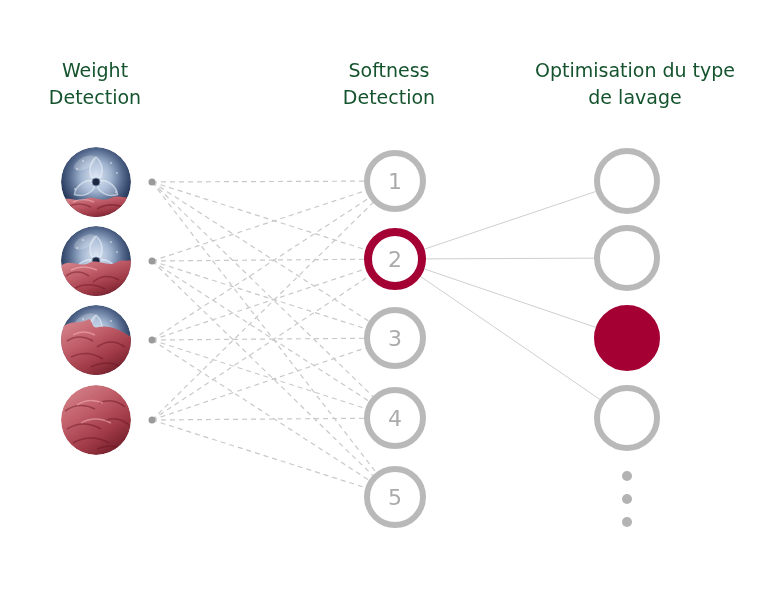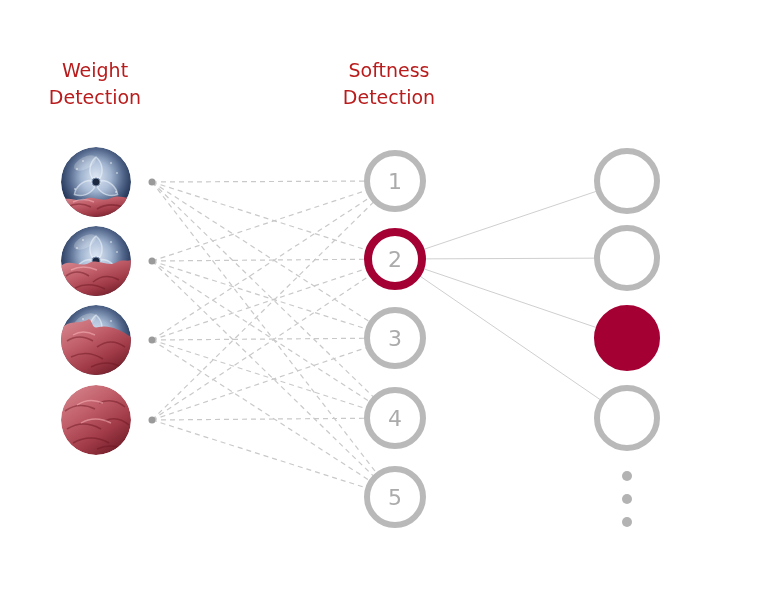--- a/index.html
+++ b/index.html
@@ -1,18 +1,18 @@
 <!DOCTYPE html>
 <html><head>
 <meta charset="utf-8">
 <style>
   html,body{margin:0;padding:0;background:#ffffff;}
   .canvas{position:relative;width:768px;height:600px;background:#ffffff;overflow:hidden;
           font-family:"DejaVu Sans","Liberation Sans",sans-serif;}
-  .col-title{position:absolute;font-size:19px;line-height:27px;color:#b91c1c;
+  .col-title{position:absolute;font-size:19px;line-height:27px;color:#14532d;
              text-align:center;white-space:pre-line;z-index:3;}
   .wires{position:absolute;left:0;top:0;z-index:1;}
   .dashed{stroke:#c9c9c9;stroke-width:1.2;stroke-dasharray:5 4;}
   .solid{stroke:#cfcfcf;stroke-width:1;}
   .indot{fill:#9a9a9a;}
   .node{position:absolute;border-radius:50%;box-sizing:border-box;z-index:2;}
   .h-node{width:62px;height:62px;border:6px solid #b9b9b9;background:#fff;
           display:flex;align-items:center;justify-content:center;
           font-size:22px;color:#ababab;}
   .h-node.ring-accent{border:8px solid #a50034;}
@@ -23,20 +23,22 @@
 </style>
 </head>
 <body>
 
 <div class="canvas">
 
   <div class="col-title" style="left:15px;top:57px;width:160px;">Weight
 Detection</div>
   <div class="col-title" style="left:309px;top:57px;width:160px;">Softness
 Detection</div>
+  <div class="col-title" style="left:505px;top:57px;width:260px;">Optimisation du type
+de lavage</div>
 
   <svg class="wires" width="768" height="600" viewBox="0 0 768 600">
       <line x1="152" y1="182" x2="395" y2="181" class="dashed"></line>
       <line x1="152" y1="182" x2="395" y2="259" class="dashed"></line>
       <line x1="152" y1="182" x2="395" y2="338" class="dashed"></line>
       <line x1="152" y1="182" x2="395" y2="418" class="dashed"></line>
       <line x1="152" y1="182" x2="395" y2="497" class="dashed"></line>
       <line x1="152" y1="261" x2="395" y2="181" class="dashed"></line>
       <line x1="152" y1="261" x2="395" y2="259" class="dashed"></line>
       <line x1="152" y1="261" x2="395" y2="338" class="dashed"></line>

